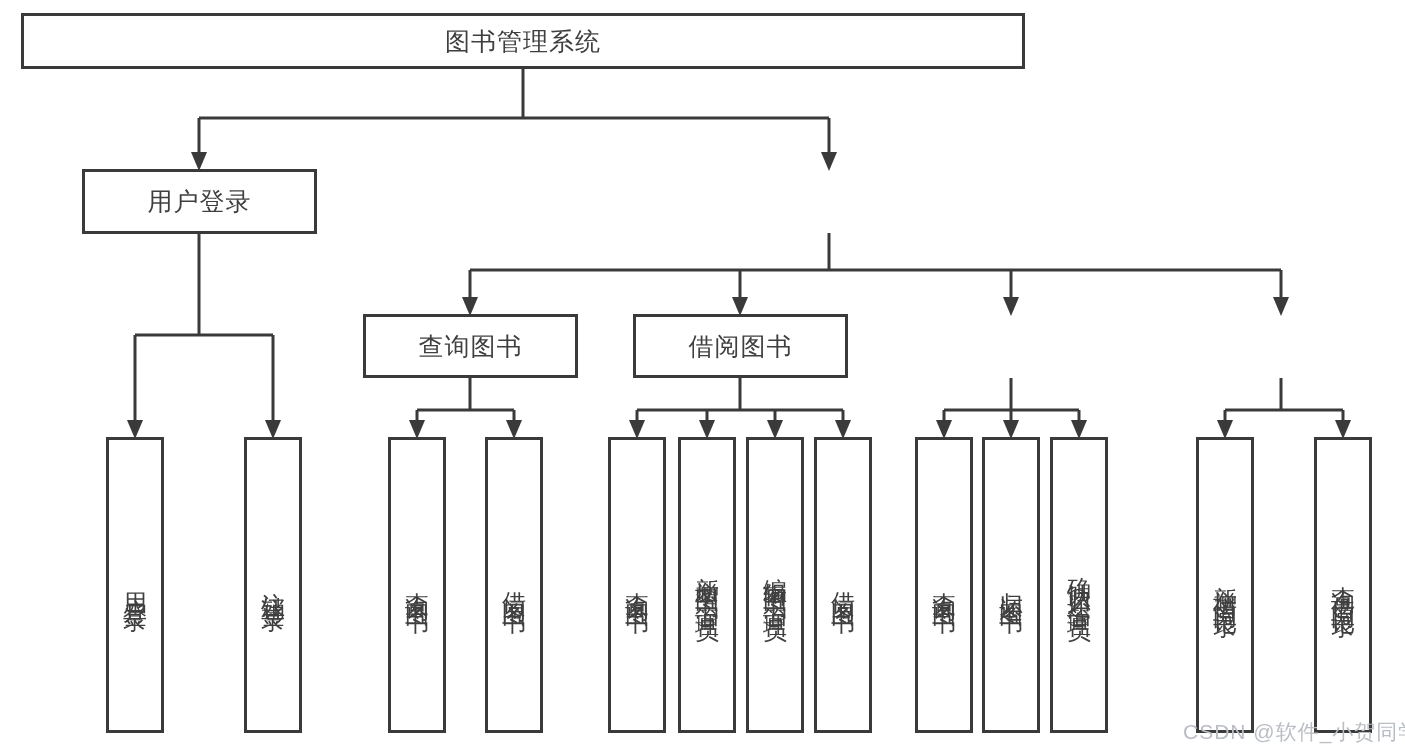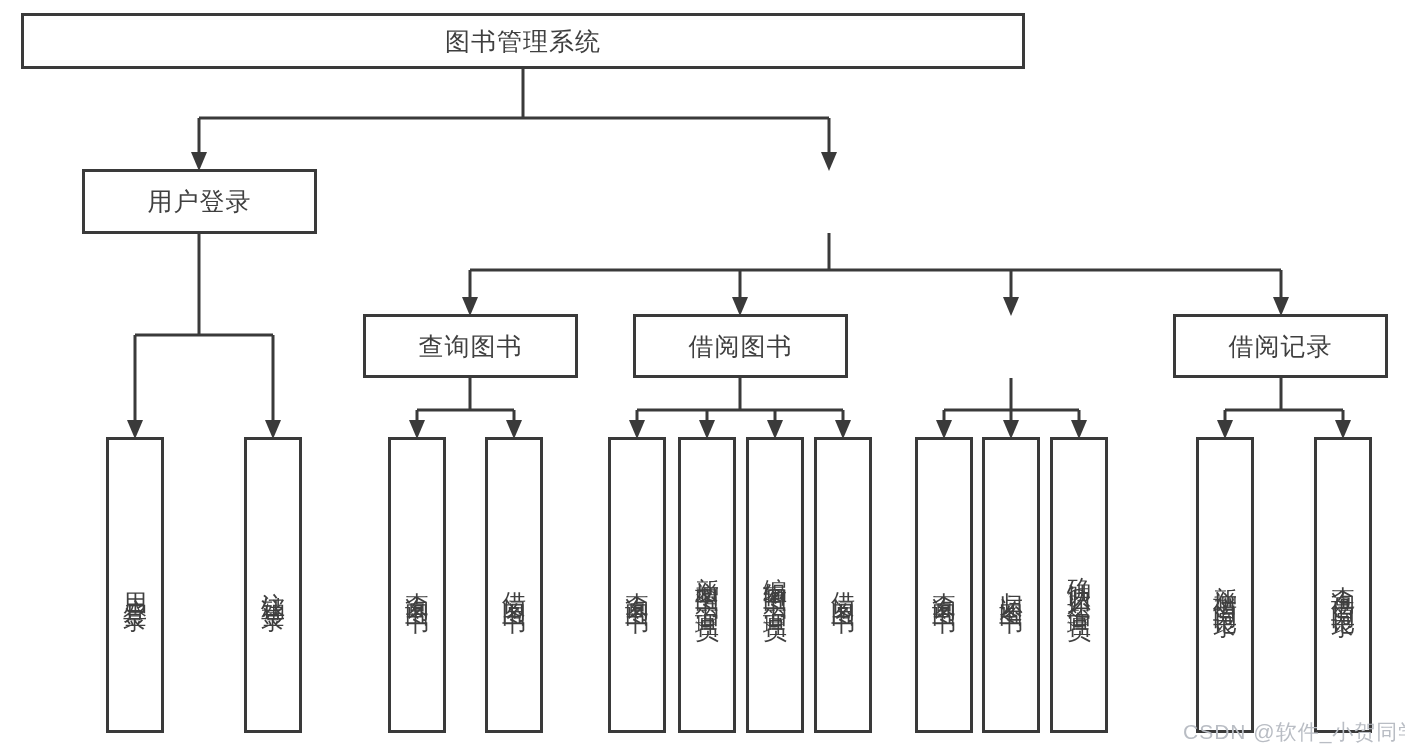--- a/index.html
+++ b/index.html
@@ -105,21 +105,20 @@
       <polygon points="1335,420 1351,420 1343,439"></polygon>
     </g>
   </svg>
 
   <div class="node root-box">图书管理系统</div>
 
   <div class="node l2-a">用户登录</div>
 
   <div class="node l3-a">查询图书</div>
   <div class="node l3-b">借阅图书</div>
-  <div class="node l3-d">借阅记录</div>
 
   <div class="node leaf lf-1">用户登录</div>
   <div class="node leaf lf-2">注销登录</div>
 
   <div class="node leaf lf-3">查询图书</div>
   <div class="node leaf lf-4">借阅图书</div>
 
   <div class="node leaf lf-5">查询图书</div>
   <div class="node leaf lf-6">新增图书（管理员）</div>
   <div class="node leaf lf-7">编辑图书（管理员）</div>

